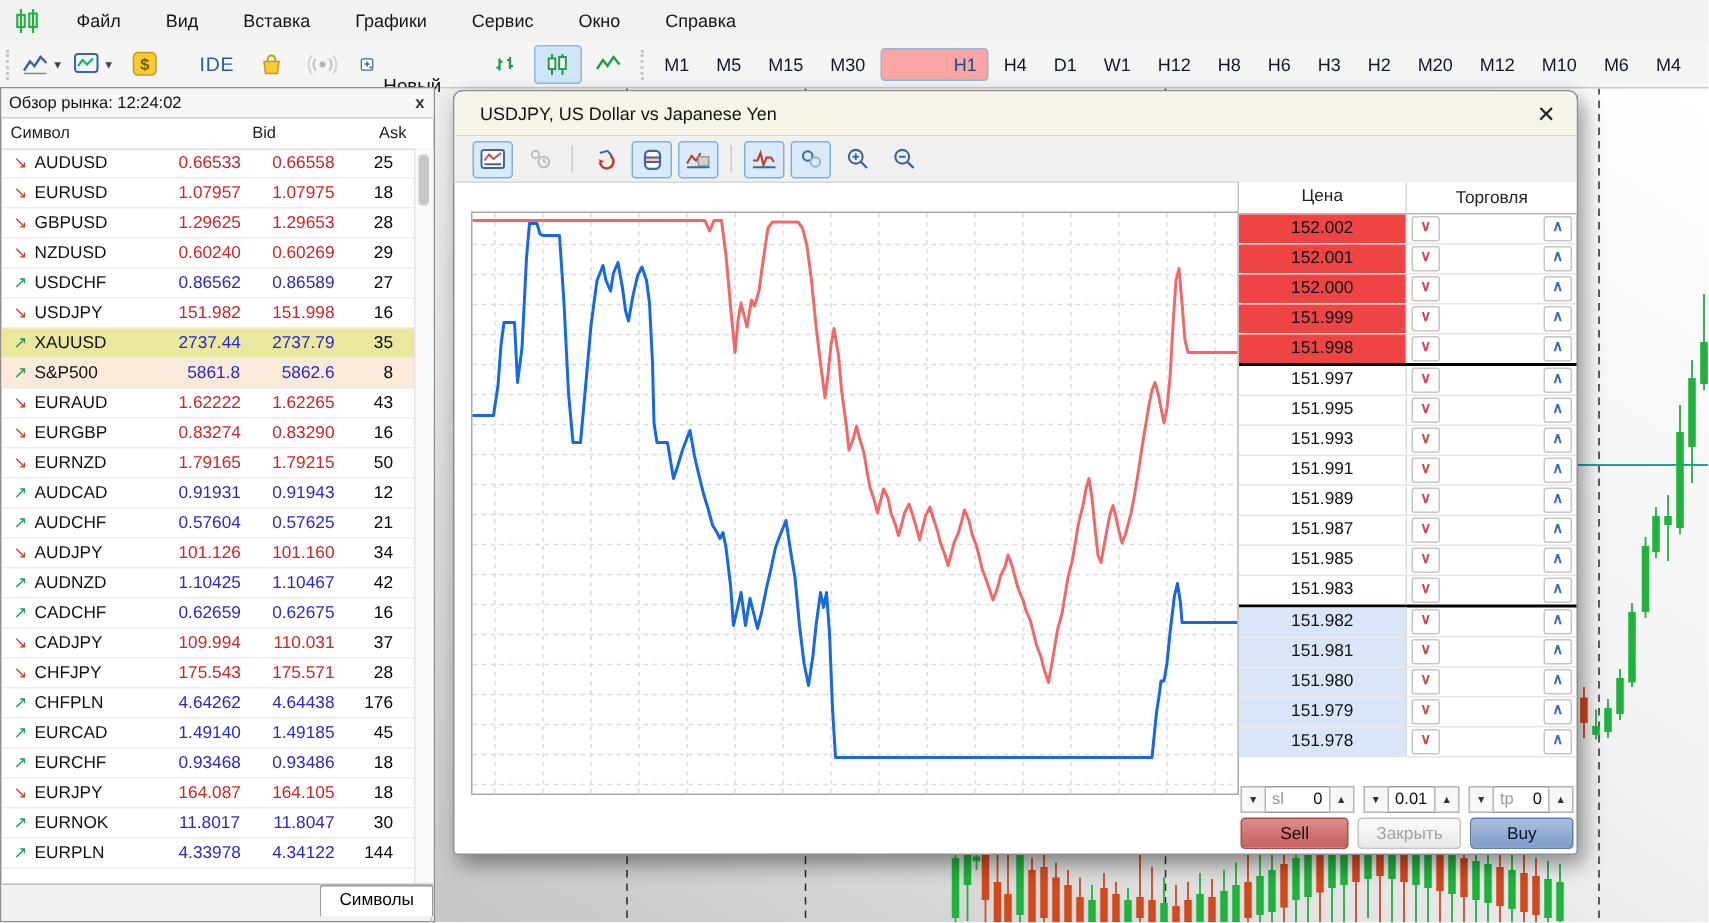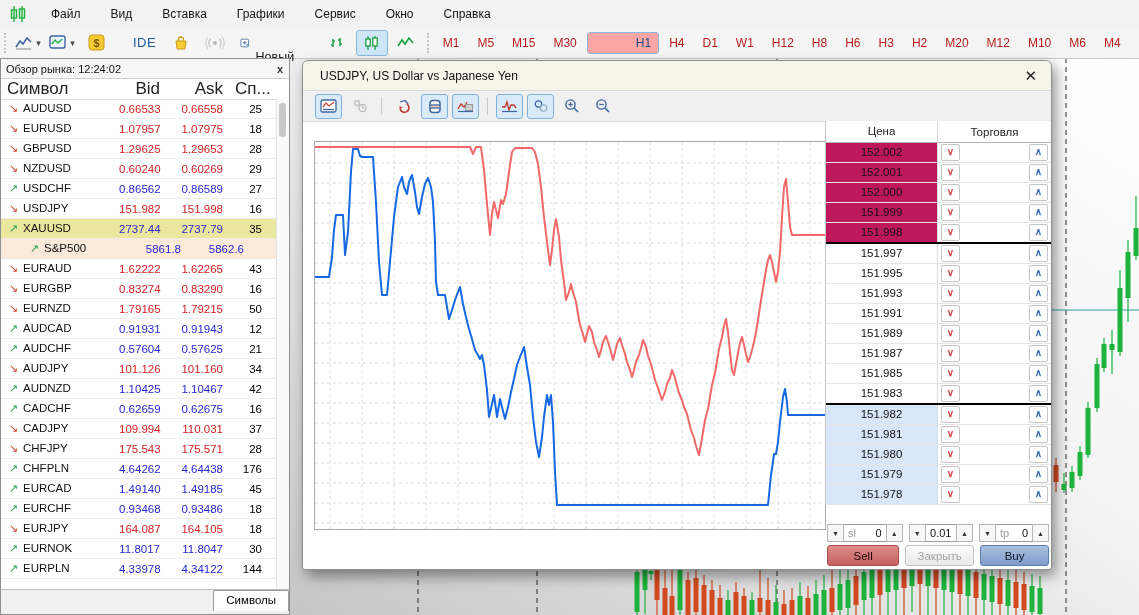--- a/index.html
+++ b/index.html
@@ -18,43 +18,43 @@
     border-bottom:1px solid #c9c9c9;display:flex;align-items:center;}
   .grip{width:4px;height:20px;border-left:2px dotted #c6c6c6;margin:0 5px 0 4px;}
   .sep{width:1px;height:20px;background:#d4d4d4;margin:0 6px;}
   .tbtn{height:24px;min-width:26px;display:flex;align-items:center;justify-content:center;
     border:1px solid transparent;border-radius:3px;margin:0 1px;padding:0 2px;}
   .tbtn.sel{background:#cfe6f8;border:1px solid #8cbade;}
   .tbtn .caret{font-size:9px;color:#444;margin-left:3px;}
   .ide-label{font-size:13px;color:#1b5e9e;margin:0 8px;letter-spacing:.5px;}
   .neworder{display:flex;align-items:center;gap:6px;padding:2px 8px;border-radius:3px;}
   .neworder span{font-size:12.5px;color:#111;margin-top:43px;}
-  .tf{font-size:12px;color:#b91c1c;padding:3px 7px;margin:0 1px;border:1px solid transparent;border-radius:3px;}
+  .tf{font-size:12px;color:#0f172a;padding:3px 7px;margin:0 1px;border:1px solid transparent;border-radius:3px;}
   .tf.sel{background:#fca5a5;border:1px solid #8cbade;color:#114e84;padding-left:48px;}
   
   .backdrop{position:absolute;left:290px;top:58px;width:849px;height:557px;}
   
   .mw{position:absolute;left:0;top:58px;width:290px;height:557px;background:#fff;
     border:1px solid #8f8f8f;box-sizing:border-box;}
   .mw-title{height:19px;background:#f6f6f6;border-bottom:1px solid #cfcfcf;display:flex;
     align-items:center;font-size:11px;color:#111;padding-left:5px;}
   .mw-title .close{margin-left:auto;margin-right:6px;font-size:11px;color:#333;font-weight:bold;line-height:10px;}
   .mw-head{display:grid;grid-template-columns:112px 53px 63px 39px 1fr;height:20px;border-bottom:1px solid #dcdcdc;
-    font-size:17px;color:#222;align-items:center;}
+    font-size:11px;color:#222;align-items:center;gap:24px;}
   .mw-head div{padding:0 6px;box-sizing:border-box;}
   .mw-head .num{text-align:right;}
   .mw-rows{position:absolute;top:40px;left:0;right:0;bottom:24px;overflow:hidden;}
   .mw-row{display:grid;grid-template-columns:112px 53px 63px 39px 1fr;height:19px;border-bottom:1px solid #ececec;
     font-size:11.5px;align-items:center;}
   .mw-row div{padding:0 6px;box-sizing:border-box;white-space:nowrap;}
   .mw-row .sym{color:#111;padding-left:8px;}
   .mw-row .sym .arr{display:inline-block;width:14px;font-size:11px;}
   .mw-row .num{text-align:right;}
   .mw-row.hl-y{background:#ece79f;}
-  .mw-row.hl-p{background:#fbe9d9;padding-left:21px;}
+  .mw-row.hl-p{background:#fbe9d9;}
   .up .arr{color:#1ea04a;} .down .arr{color:#d03a2a;}
   .price-up{color:#2727cf;} .price-down{color:#d42222;}
   .mw-scroll{position:absolute;right:0;top:40px;bottom:24px;width:12px;border-left:1px solid #e3e3e3;background:#fafafa;}
   .mw-thumb{position:absolute;left:2px;top:4px;width:7px;height:34px;background:#c8c8c8;border-radius:3px;}
   .mw-tabs{position:absolute;left:0;right:0;bottom:0;height:24px;background:#f1f1f1;border-top:1px solid #bdbdbd;
     display:flex;align-items:flex-end;font-size:11.5px;color:#8a8a8a;flex-direction:column;}
   .mw-tab{padding:3px 10px 4px;}
   .mw-tab.active{background:#fff;border:1px solid #9a9a9a;border-bottom:none;color:#000;margin-left:4px;margin-bottom:0;
     border-radius:2px 2px 0 0;padding:3px 12px 5px;}
   .tabsep{color:#c0c0c0;padding:0 0 4px;}
@@ -74,21 +74,21 @@
   
   .plot{position:absolute;left:11px;top:80px;width:510px;height:387px;border:1px solid #a9a9a9;box-sizing:content-box;background:#fff;}
   
   .ladder{position:absolute;left:522px;top:60px;width:226px;border-left:1px solid #c4c4c4;box-sizing:border-box;}
   .lad-head{display:grid;grid-template-columns:112px 1fr;height:21px;border-bottom:1px solid #b5b5b5;
     font-size:11.5px;color:#222;align-items:center;text-align:center;background:#fff;}
   .lad-head div:first-child{border-right:1px solid #dcdcdc;height:100%;line-height:21px;}
   .lad-row{display:grid;grid-template-columns:112px 1fr;height:19px;border-bottom:1px solid #e6e6e6;align-items:center;}
   .lad-row.blacksep{border-bottom:2px solid #000;}
   .lad-price{font-size:11.5px;color:#111;text-align:center;height:100%;line-height:19px;border-right:1px solid #dcdcdc;box-sizing:border-box;}
-  .lad-row.ask .lad-price{background:#be185d;}
+  .lad-row.ask .lad-price{background:#ef4444;}
   .lad-row.bid .lad-price{background:#d9e5f8;}
   .lad-trade{display:flex;align-items:center;justify-content:space-between;height:100%;padding:0 3px;box-sizing:border-box;}
   .chev{width:17px;height:15px;border:1px solid #c6c6c6;border-radius:2px;background:#fff;font-size:10px;line-height:13px;
     text-align:center;font-weight:bold;}
   .chev.dn{color:#cf4a4a;} .chev.up{color:#3a6fb5;}
   
   .dom-controls{position:absolute;left:524px;top:463px;width:222px;display:flex;gap:6px;}
   .spin{display:flex;height:18px;}
   .spin .sbtn{width:15px;border:1px solid #b5b5b5;background:#f7f7f7;font-size:7px;color:#333;display:flex;
     align-items:center;justify-content:center;}

